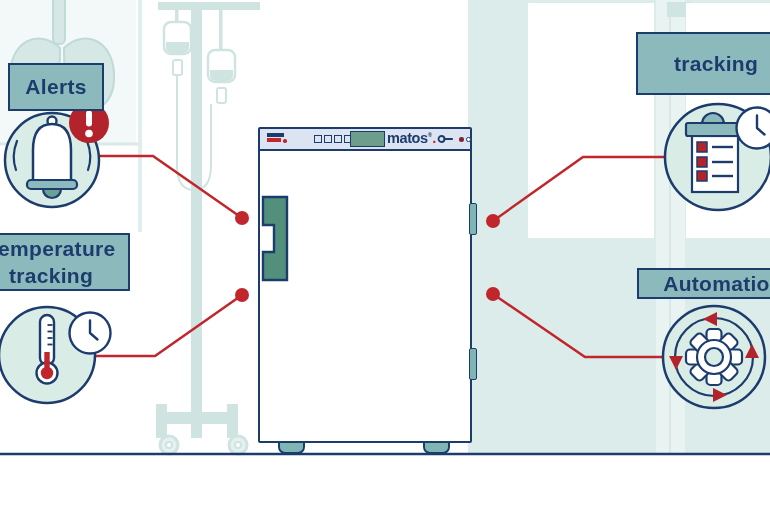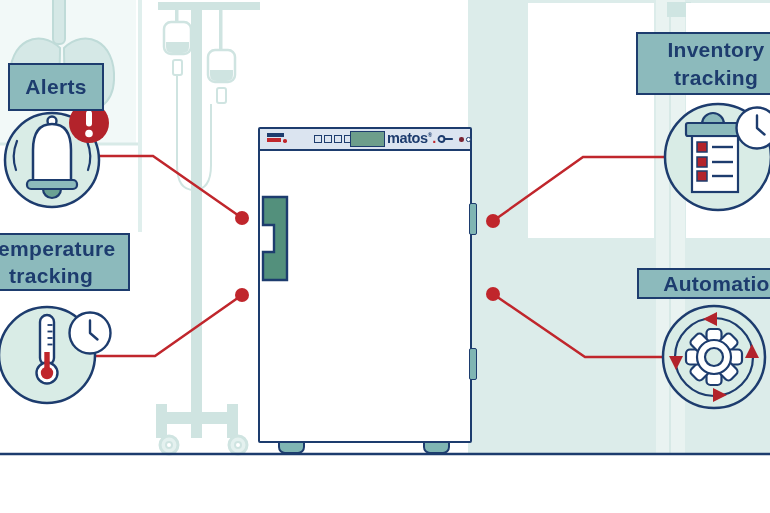--- a/index.html
+++ b/index.html
@@ -238,20 +238,19 @@
   </svg>
 
   <div class="callout-label lbl-alerts">
     <span>Alerts</span>
   </div>
   <div class="callout-label lbl-temp">
     <span>Temperature</span>
     <span>tracking</span>
   </div>
   <div class="callout-label lbl-inv">
-    <span>Inventory</span>
     <span>tracking</span>
   </div>
   <div class="callout-label lbl-auto">
     <span>Automation</span>
   </div>
 
 </div>
 
 </body></html>

